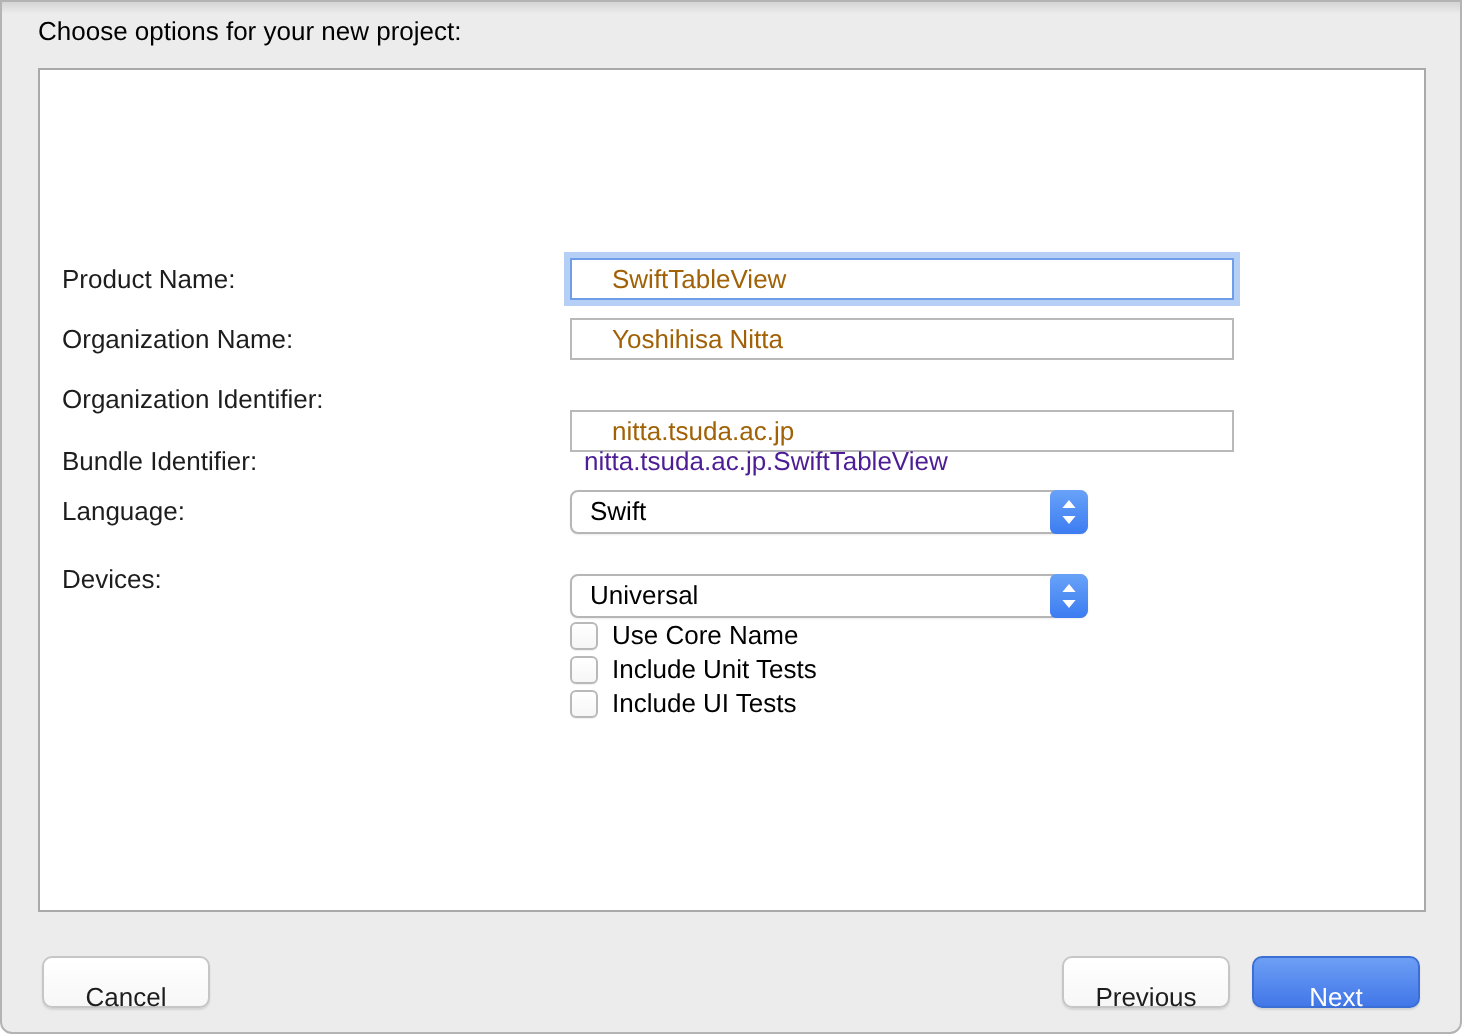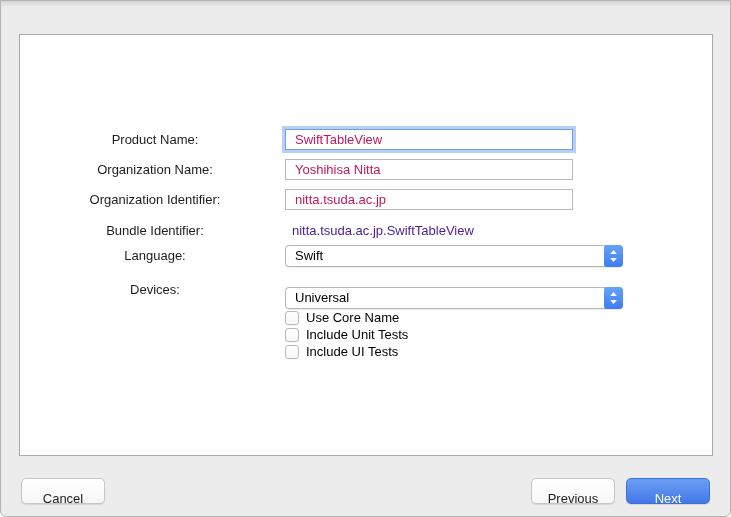--- a/index.html
+++ b/index.html
@@ -19,40 +19,40 @@
   }
   .dialog-title {
     position:absolute; left:18px; top:7px;
     font-size:13px; color:#000;
   }
   .content-box {
     position:absolute; left:18px; top:33px; width:694px; height:422px;
     background:#ffffff; border:1px solid #a9a9a9;
   }
   .row-label {
-    position:absolute; left:30px; width:248px; text-align:center;
+    position:absolute; left:30px; width:248px; text-align:left;
     font-size:13px; height:21px; line-height:21px; white-space:nowrap;
   }
   .text-field {
-    position:absolute; left:284px; width:288px; height:21px;
+    position:absolute; left:284px; width:332px; height:21px;
     border:1px solid #b9b9b9; background:#fff; border-radius:0;
     font-family:"Liberation Sans","DejaVu Sans",sans-serif;
-    font-size:13px; color:#be185d; padding:0 9px; margin:0;
+    font-size:13px; color:#a16207; padding:0 20px; margin:0;
   }
   .text-field.focused {
     border:1px solid #6f9ee9;
     box-shadow:0 0 0 3px rgba(120,167,238,0.55);
     outline:none;
   }
   .static-value {
     position:absolute; left:291px; height:21px; line-height:21px;
     font-size:13px; color:#4c1d95; white-space:nowrap;
   }
   .popup {
-    position:absolute; left:284px; width:338px; height:22px;
+    position:absolute; left:284px; width:259px; height:22px;
     background:#ffffff; border:1px solid #b6b6b6; border-radius:4px;
     box-shadow:0 0.5px 1px rgba(0,0,0,0.08);
   }
   .popup-text {
     position:absolute; left:9px; top:0; height:20px; line-height:20px;
     font-size:13px; color:#000; white-space:nowrap;
   }
   .popup-cap {
     position:absolute; top:-1px; right:-1px; width:19px; height:22px;
     border-radius:3px 4px 4px 3px;
@@ -81,31 +81,32 @@
     background:linear-gradient(#6d9ff4,#4277e8);
     border:1px solid #3c6fd6; color:#ffffff;
   }
 </style>
 </head>
 <body>
 
 <div class="window">
   <div class="titlebar-shade"></div>
 
+  <div class="dialog-title">Choose options for your new project:</div>
 
   <div class="content-box"></div>
 
   <div class="row-label" style="top:128px">Product Name:</div>
   <input class="text-field focused" style="top: 128px;" type="text" value="SwiftTableView">
 
   <div class="row-label" style="top:158px">Organization Name:</div>
   <input class="text-field" style="top: 158px;" type="text" value="Yoshihisa Nitta">
 
   <div class="row-label" style="top:188px">Organization Identifier:</div>
-  <input class="text-field" style="top: 188px;" type="text" value="nitta.tsuda.ac.jp">
+  <input class="text-field" style="top: 204px;" type="text" value="nitta.tsuda.ac.jp">
 
   <div class="row-label" style="top:219px">Bundle Identifier:</div>
   <div class="static-value" style="top:219px">nitta.tsuda.ac.jp.SwiftTableView</div>
 
   <div class="row-label" style="top:244px;line-height:22px">Language:</div>
   <div class="popup" style="top:244px">
     <span class="popup-text">Swift</span>
     <span class="popup-cap">
       <svg width="9" height="14" viewBox="0 0 9 14">
         <path d="M4.5 1 L7.8 5 H1.2 Z" fill="#ffffff"></path>

